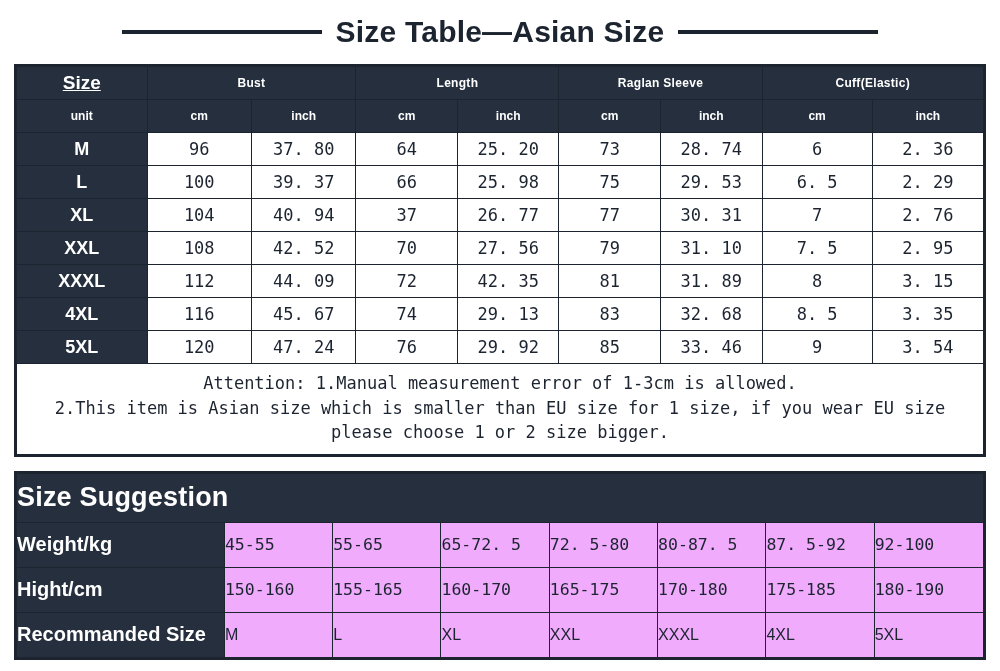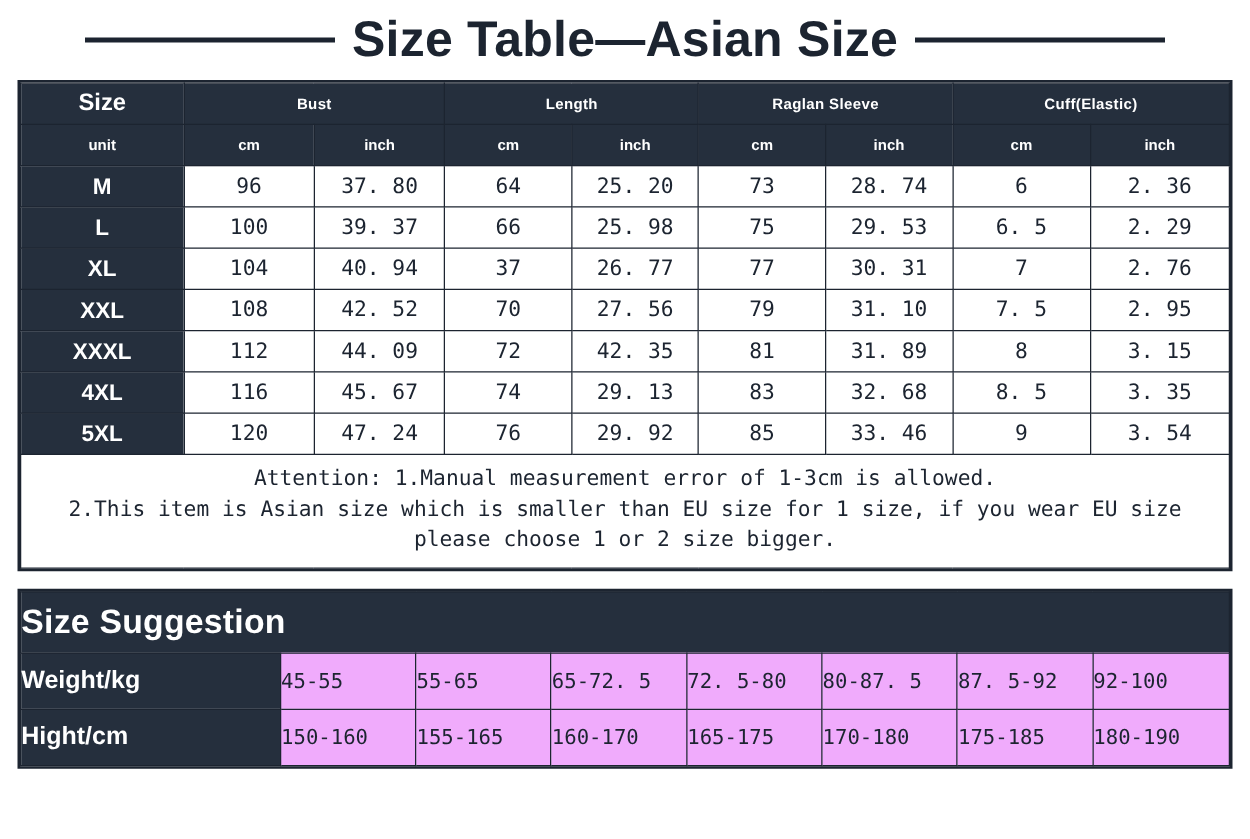--- a/index.html
+++ b/index.html
@@ -31,21 +31,21 @@
   }
   .title-rule {
     height: 4px;
     background: #1c2430;
     flex: 0 0 auto;
     width: 200px;
   }
   .title-rule.left { margin-right: 14px; }
   .title-rule.right { margin-left: 14px; }
   .main-title {
-    font-size: 40px;
+    font-size: 30px;
     font-weight: bold;
     color: #1c2430;
     white-space: nowrap;
     letter-spacing: 0.2px;
   }
 
   
   .table-wrap {
     margin: 0 14px;
     border: 2px solid #1c2430;
@@ -67,20 +67,21 @@
   table.size thead td {
     background: #252f3d;
     color: #ffffff;
   }
   .hdr-group {
     font-size: 12px;
     letter-spacing: 0.3px;
   }
   .hdr-size {
     font-size: 19px;
+    text-decoration: underline;
   }
   .hdr-unit {
     font-size: 12px;
   }
   table.size tbody td {
     background: #ffffff;
     color: #1c2430;
     font-size: 17px;
     font-family: "DejaVu Sans Mono", monospace;
     font-weight: normal;
@@ -306,17 +307,27 @@
         <tr>
           <td class="sugg-label">Hight/cm</td>
           <td class="sugg-val">150-160</td>
           <td class="sugg-val">155-165</td>
           <td class="sugg-val">160-170</td>
           <td class="sugg-val">165-175</td>
           <td class="sugg-val">170-180</td>
           <td class="sugg-val">175-185</td>
           <td class="sugg-val">180-190</td>
         </tr>
+        <tr>
+          <td class="sugg-label">Recommanded Size</td>
+          <td class="sugg-val size-name">M</td>
+          <td class="sugg-val size-name">L</td>
+          <td class="sugg-val size-name">XL</td>
+          <td class="sugg-val size-name">XXL</td>
+          <td class="sugg-val size-name">XXXL</td>
+          <td class="sugg-val size-name">4XL</td>
+          <td class="sugg-val size-name">5XL</td>
+        </tr>
       </tbody>
     </table>
   </div>
 
 </div>
 
 </body></html>

